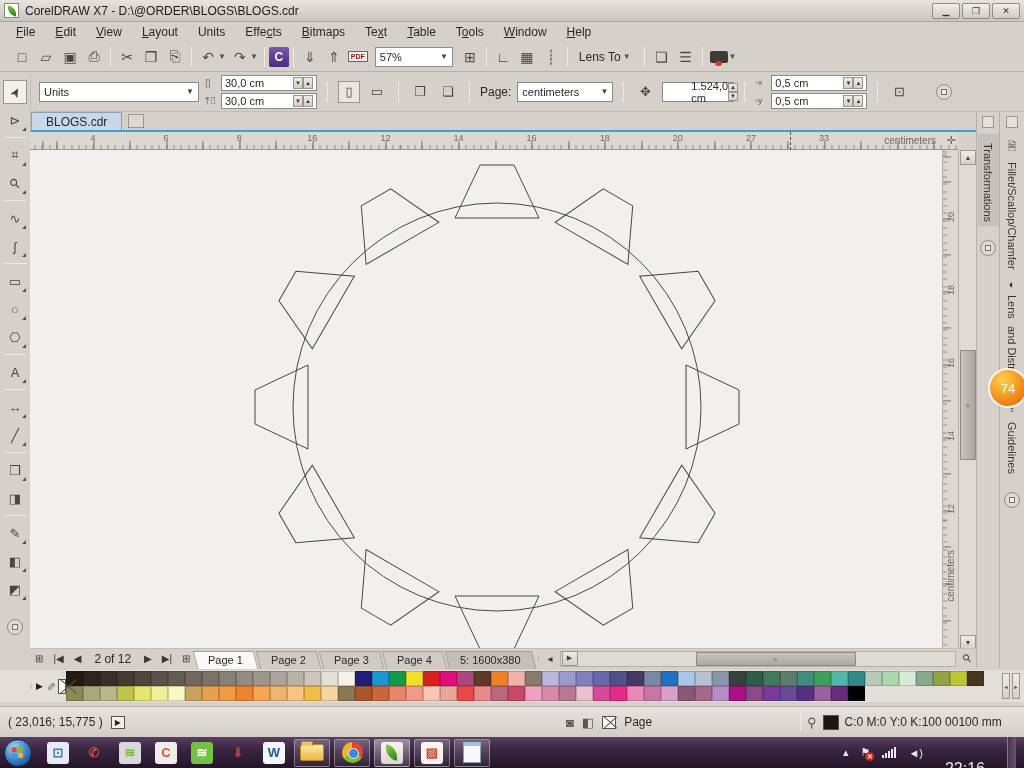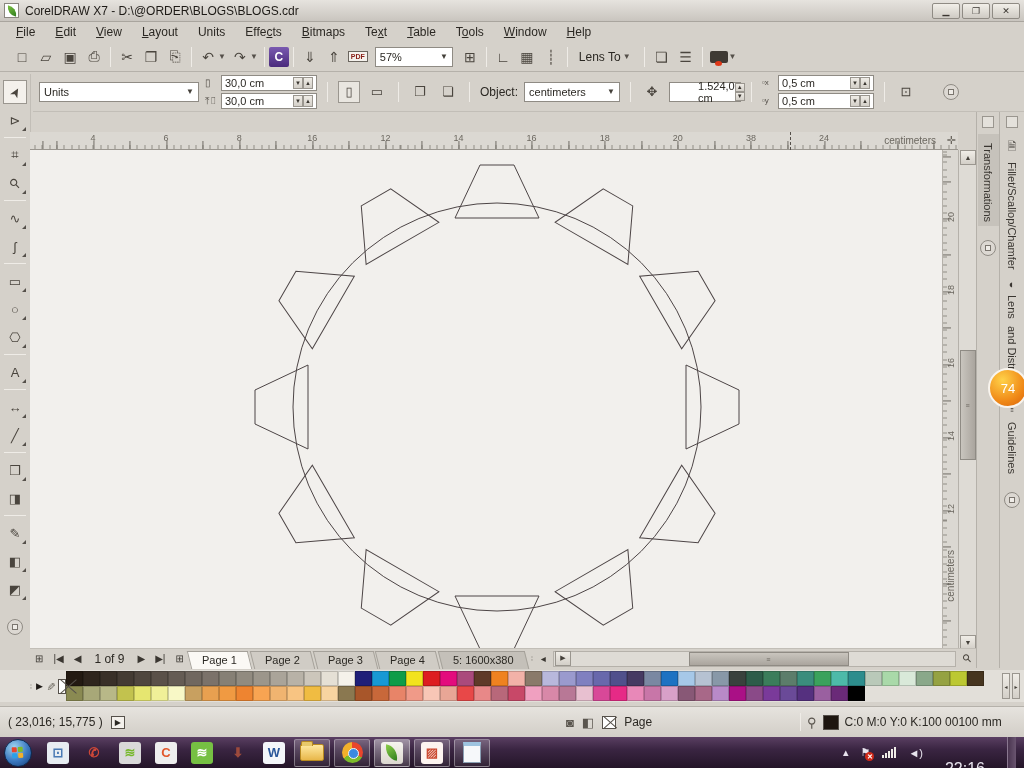--- a/index.html
+++ b/index.html
@@ -302,21 +302,21 @@
         </div>
       </div>
     </div>
     <span class="tb-sep"></span>
     <div class="pb-icon sunken">▯</div>
     <div class="pb-icon">▭</div>
     <span class="tb-sep"></span>
     <div class="pb-icon">❐</div>
     <div class="pb-icon">❏</div>
     <span class="tb-sep"></span>
-    <span style="font-size:12px;">Object:</span>
+    <span style="font-size:12px;">Page:</span>
     <div class="combo" style="width:96px;">
       <span>centimeters</span>
       <span class="arrow">▼</span>
     </div>
     <span class="tb-sep"></span>
     <span class="pb-icon">✥</span>
     <div class="spinfield" style="width:72px; height:20px;padding-left:28px;">
       <span>1.524,0 cm</span>
       <span class="spinbtns" style="flex-direction:column;">
           <b style="height:9px;">▲</b>
@@ -426,36 +426,42 @@
       </div>
       <div class="tool">
         <span>◩</span>
         <i class="fly"></i>
       </div>
       <div class="circbtn" style="margin-top: 16px;">
         <i></i>
       </div>
     </div>
 
+  <div id="doctabs">
+    <div class="doctab">
+      <span>BLOGS.cdr</span>
+    </div>
+    <div class="newtab-btn"></div>
+  </div>
 
   <div id="hruler">
     <span id="hruler-unit">centimeters</span>
     <span id="ruler-marker" style="left:760px;"></span>
     <span id="ruler-crosshair">✛</span>
   <span class="hruler-label" style="left: 63px;">4</span>
       <span class="hruler-label" style="left: 136.1px;">6</span>
       <span class="hruler-label" style="left: 209.2px;">8</span>
       <span class="hruler-label" style="left: 282.3px;">16</span>
       <span class="hruler-label" style="left: 355.4px;">12</span>
       <span class="hruler-label" style="left: 428.5px;">14</span>
       <span class="hruler-label" style="left: 501.6px;">16</span>
       <span class="hruler-label" style="left: 574.7px;">18</span>
       <span class="hruler-label" style="left: 647.8px;">20</span>
-      <span class="hruler-label" style="left: 720.9px;">38</span>
-      <span class="hruler-label" style="left: 794px;">24</span>
+      <span class="hruler-label" style="left: 720.9px;">27</span>
+      <span class="hruler-label" style="left: 794px;">33</span>
     </div>
 
   <div id="canvas">
     <svg id="drawing-svg" width="912" height="500" style="background: rgb(242, 240, 237);">
         <circle cx="467" cy="257" r="204" fill="none" stroke="#4d4546" stroke-width="1"></circle>
         <polygon points="450,15 484,15 509,68 425,68" transform="rotate(0 467 257)" fill="none" stroke="#4d4546" stroke-width="1"></polygon>
         <polygon points="450,15 484,15 509,68 425,68" transform="rotate(30 467 257)" fill="none" stroke="#4d4546" stroke-width="1"></polygon>
         <polygon points="450,15 484,15 509,68 425,68" transform="rotate(60 467 257)" fill="none" stroke="#4d4546" stroke-width="1"></polygon>
         <polygon points="450,15 484,15 509,68 425,68" transform="rotate(90 467 257)" fill="none" stroke="#4d4546" stroke-width="1"></polygon>
         <polygon points="450,15 484,15 509,68 425,68" transform="rotate(120 467 257)" fill="none" stroke="#4d4546" stroke-width="1"></polygon>
@@ -515,21 +521,21 @@
       </div>
   </div>
   <div id="badge-74">
     <span>74</span>
   </div>
 
   <div id="bottombar">
     <span class="nav-ic">⊞</span>
     <span class="nav-ic">|◀</span>
     <span class="nav-ic">◀</span>
-    <span id="page-pos">1 of 9</span>
+    <span id="page-pos">2 of 12</span>
     <span class="nav-ic">▶</span>
     <span class="nav-ic">▶|</span>
     <span class="nav-ic">⊞</span>
     <span id="ptabs" style="display:flex; align-items:flex-end; height:20px; padding-top:2px;">
         <div class="ptab active"><span>Page 1</span></div>
         <div class="ptab"><span>Page 2</span></div>
         <div class="ptab"><span>Page 3</span></div>
         <div class="ptab"><span>Page 4</span></div>
         <div class="ptab pressed"><span>5: 1600x380</span></div>
       </span>

